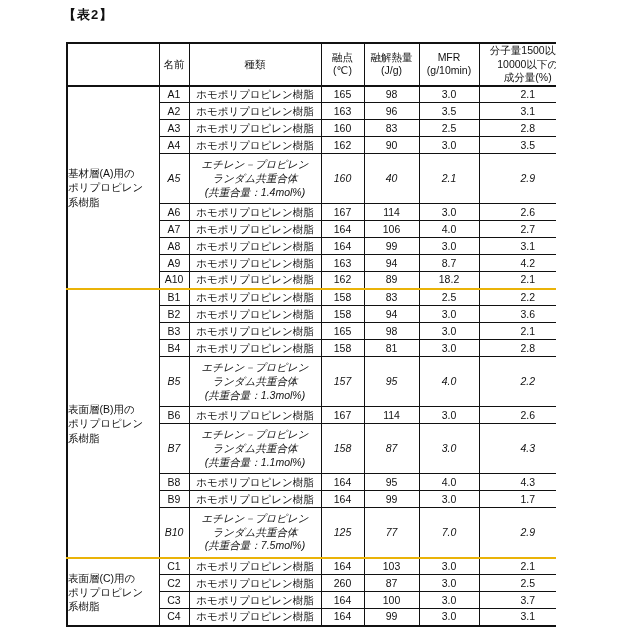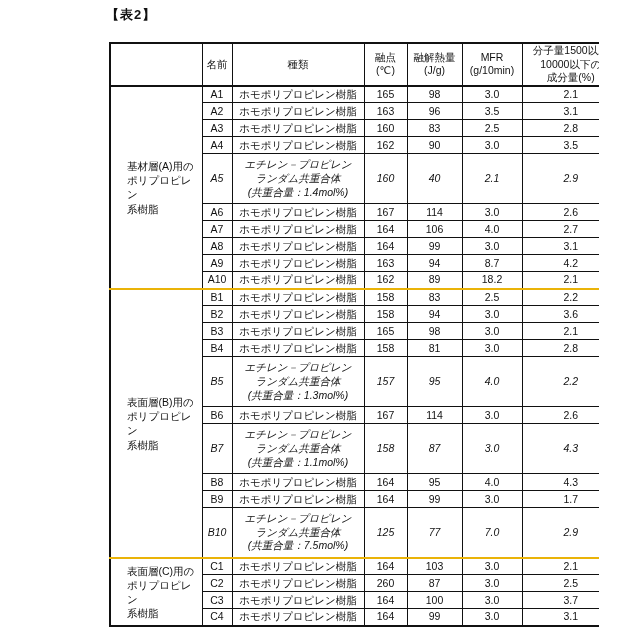--- a/index.html
+++ b/index.html
@@ -4,21 +4,20 @@
 <style>
   * { margin: 0; padding: 0; box-sizing: border-box; }
   html, body { background: #ffffff; }
   body { font-family: "Liberation Sans", "DejaVu Sans", sans-serif; }
   .page {
     position: relative;
     width: 556px;
     height: 640px;
     background: #ffffff;
     overflow: hidden;
-    margin-left: 43px;
   }
   .title {
     position: absolute;
     left: 63px;
     top: 6px;
     font-size: 13px;
     font-weight: bold;
     color: #111;
     letter-spacing: 1px;
   }
@@ -45,21 +44,21 @@
   }
   .tbl thead th {
     height: 33px;
     border-bottom: 2px solid #111;
   }
   .tbl tbody td { height: 17px; }
   .tbl tbody tr.tall td { height: 50px; font-style: italic; }
   .tbl tbody tr.group-start td { border-top: 2px solid #eab308; }
   .tbl td.group {
     text-align: left;
-    padding-left: 16px;
+    padding-left: 0;
     line-height: 1.35;
   }
 </style>
 </head>
 <body>
 
 <div class="page">
   <div class="title">【表2】</div>
 
   <table class="tbl">

